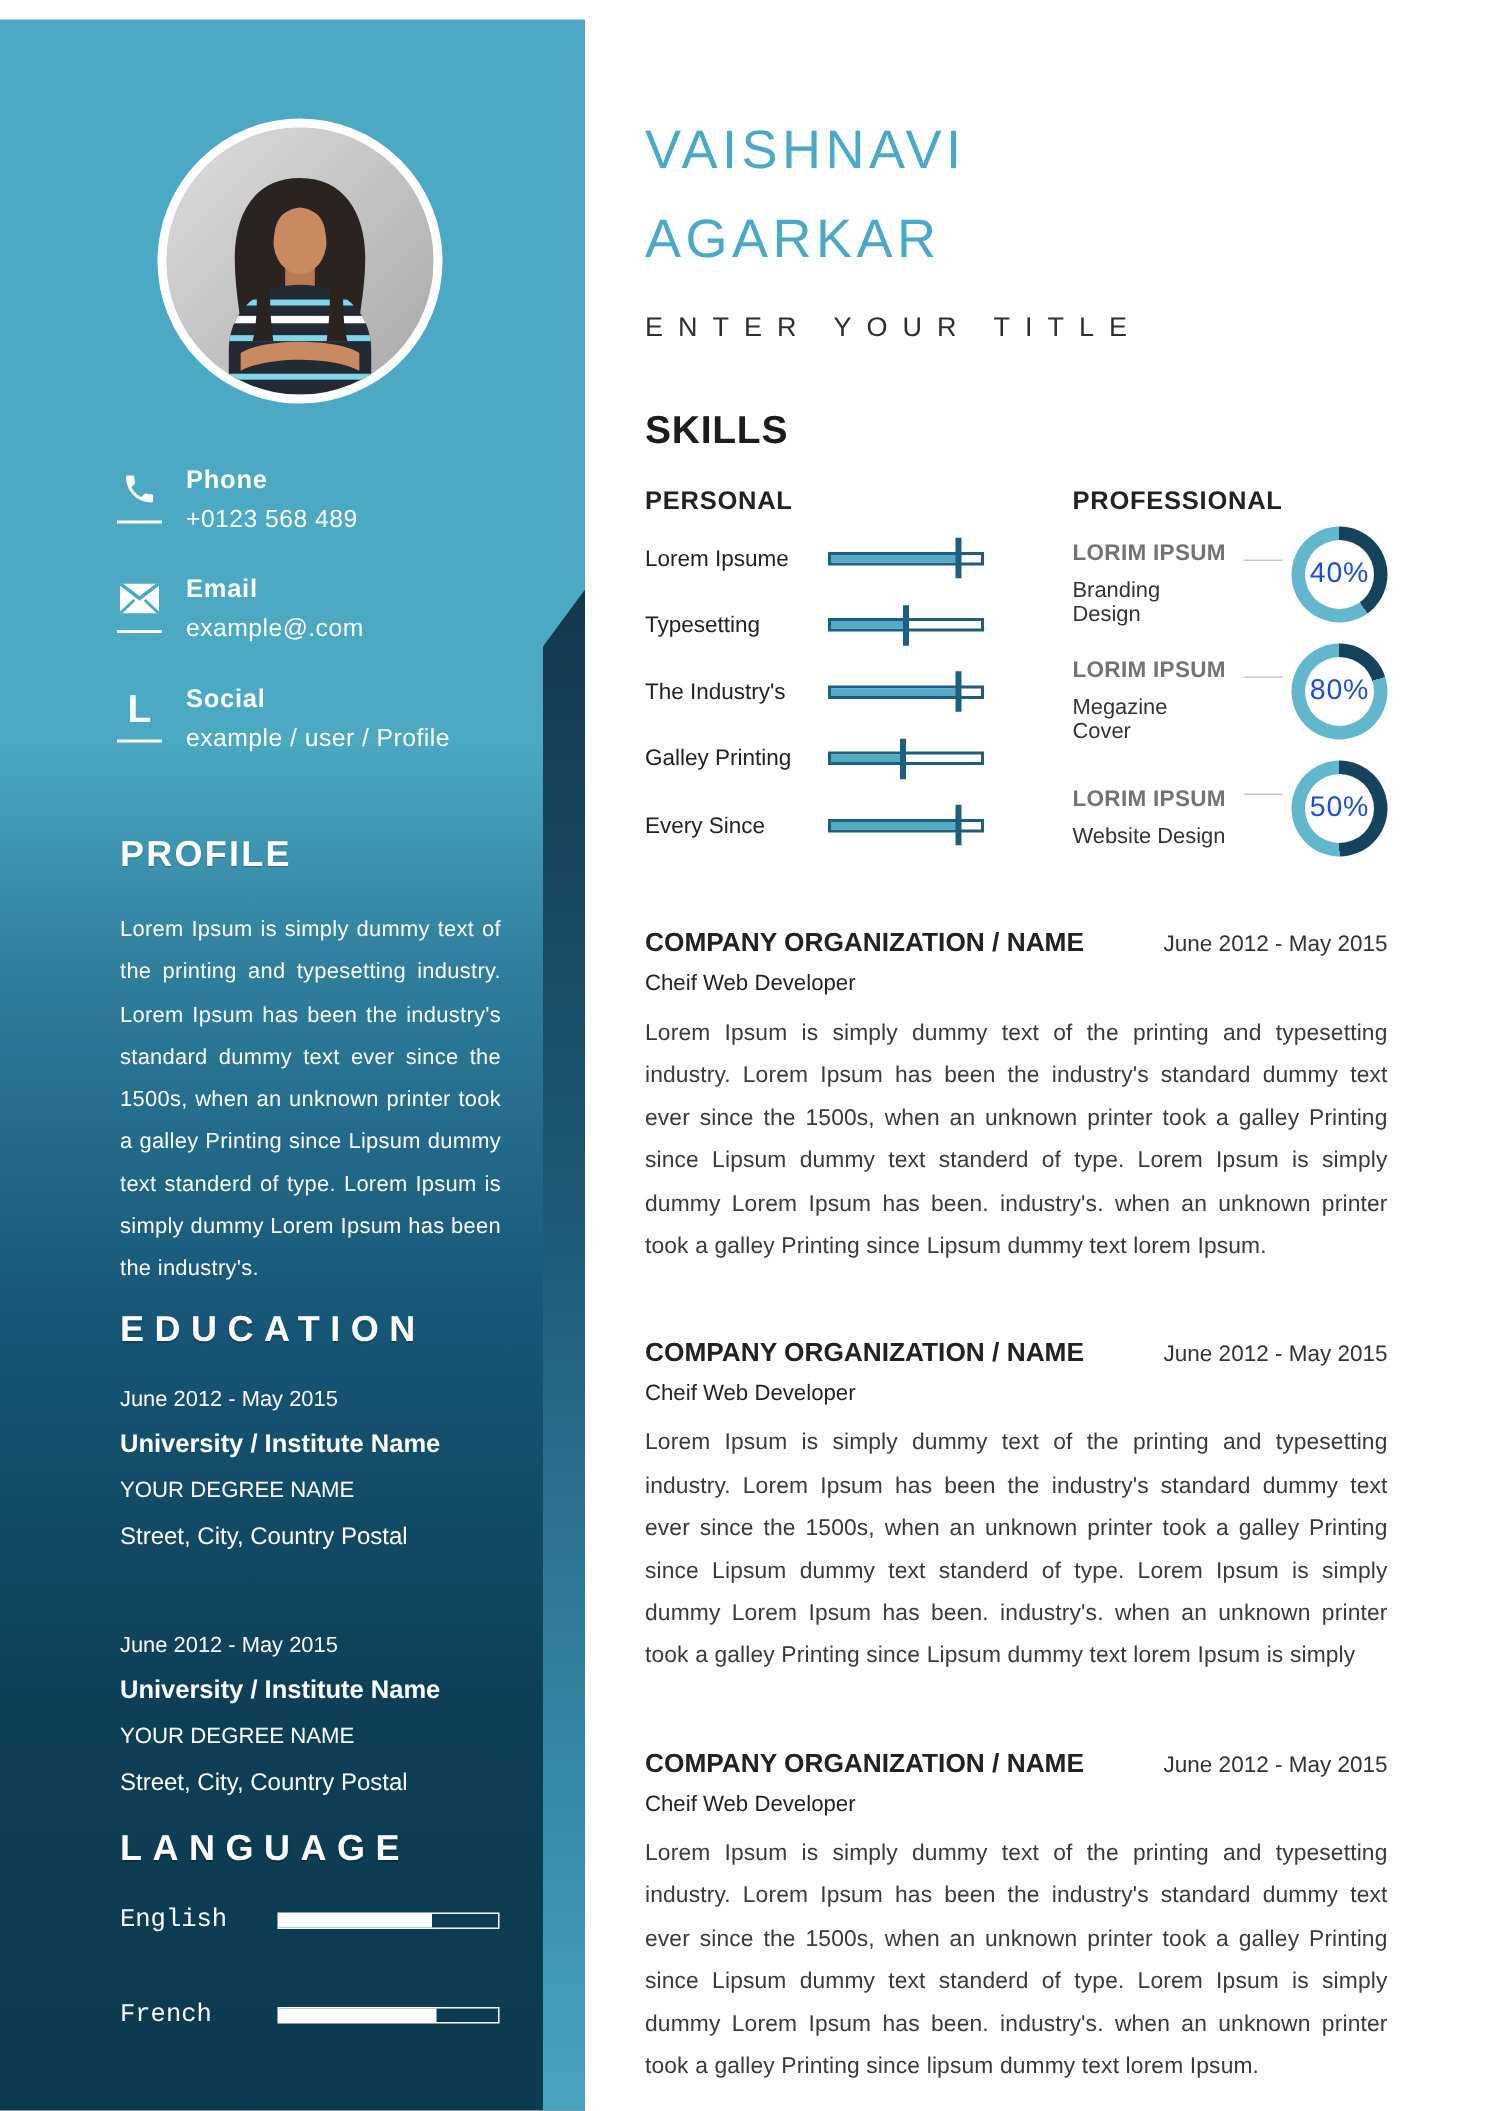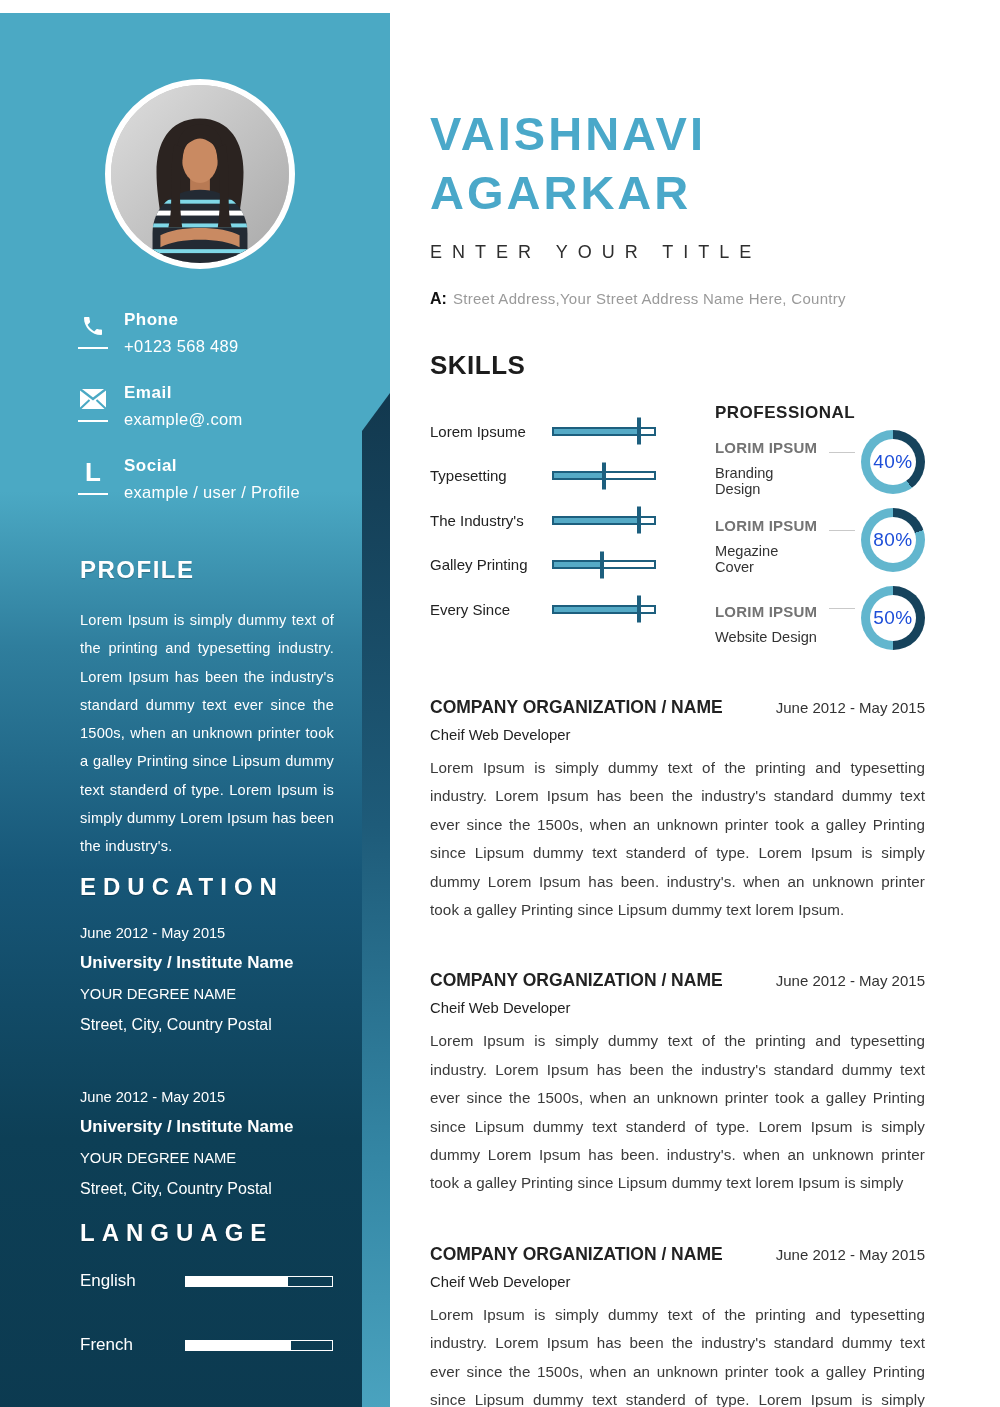--- a/index.html
+++ b/index.html
@@ -41,27 +41,27 @@
   .edu-entry{margin-top:24px;}
   .edu-entry + .edu-entry{margin-top:55px;}
   .edu-period{font-size:14.6px;}
   .edu-school{font-size:17px;font-weight:bold;margin-top:12px;}
   .edu-degree{font-size:14.8px;margin-top:13px;}
   .edu-address{font-size:16px;margin-top:14px;}
 
   .language-sec{top:1206px;}
   .lang-row{display:flex;align-items:center;margin-top:44px;}
   .lang-row:first-of-type{margin-top:24px;}
-  .lang-name{font-size:17px;width:105px;}
+  .lang-name{font-size:17px;width:105px;font-family:Liberation Mono, monospace;}
   .lang-bar{width:148px;height:11px;border:1px solid #fff;position:relative;}
   .lang-fill{position:absolute;left:0;top:0;bottom:0;background:#fff;}
 
   
   .main{position:absolute;left:430px;top:0;width:495px;}
-  .name{color:var(--accent);font-size:47px;font-weight:700;letter-spacing:3px;line-height:59px;margin-top:104px;}
+  .name{color:var(--accent);font-size:36px;font-weight:400;letter-spacing:3px;line-height:59px;margin-top:70px;}
   .job-title{font-size:18px;letter-spacing:10px;color:#2e2e2e;margin-top:20px;}
   .addr-line{margin-top:27px;font-size:15px;}
   .addr-key{font-weight:bold;color:#111;font-size:16px;margin-right:6px;}
   .addr-val{color:#9a9a9a;letter-spacing:.3px;}
 
   .section-h2{font-size:26px;font-weight:800;color:var(--ink);letter-spacing:.5px;}
   .skills-sec{margin-top:42px;}
   .skills-cols{display:flex;margin-top:22px;}
   .col-personal{width:285px;}
   .col-professional{flex:1;}
@@ -214,28 +214,26 @@
         </div>
     </section>
   </aside>
 
   <main class="main">
     <h1 class="name">
       <div>VAISHNAVI</div>
       <div>AGARKAR</div>
     </h1>
     <div class="job-title">ENTER YOUR TITLE</div>
-    <div class="addr-line">
-      <span class="addr-key">A:</span><span class="addr-val">Street Address,Your Street Address Name Here, Country</span>
-    </div>
 
     <section class="skills-sec">
       <h2 class="section-h2">SKILLS</h2>
       <div class="skills-cols">
         <div class="col-personal">
+          <div class="col-h3">PERSONAL</div>
           <div id="personal-list">
               <div class="skill-row">
                 <span class="skill-label">Lorem Ipsume</span>
                 <div class="slider">
                   <div class="slider-fill" style="width: 85%;"></div>
                   <div class="slider-thumb" style="left: 85%;"></div>
                 </div>
               </div>
               <div class="skill-row">
                 <span class="skill-label">Typesetting</span>

